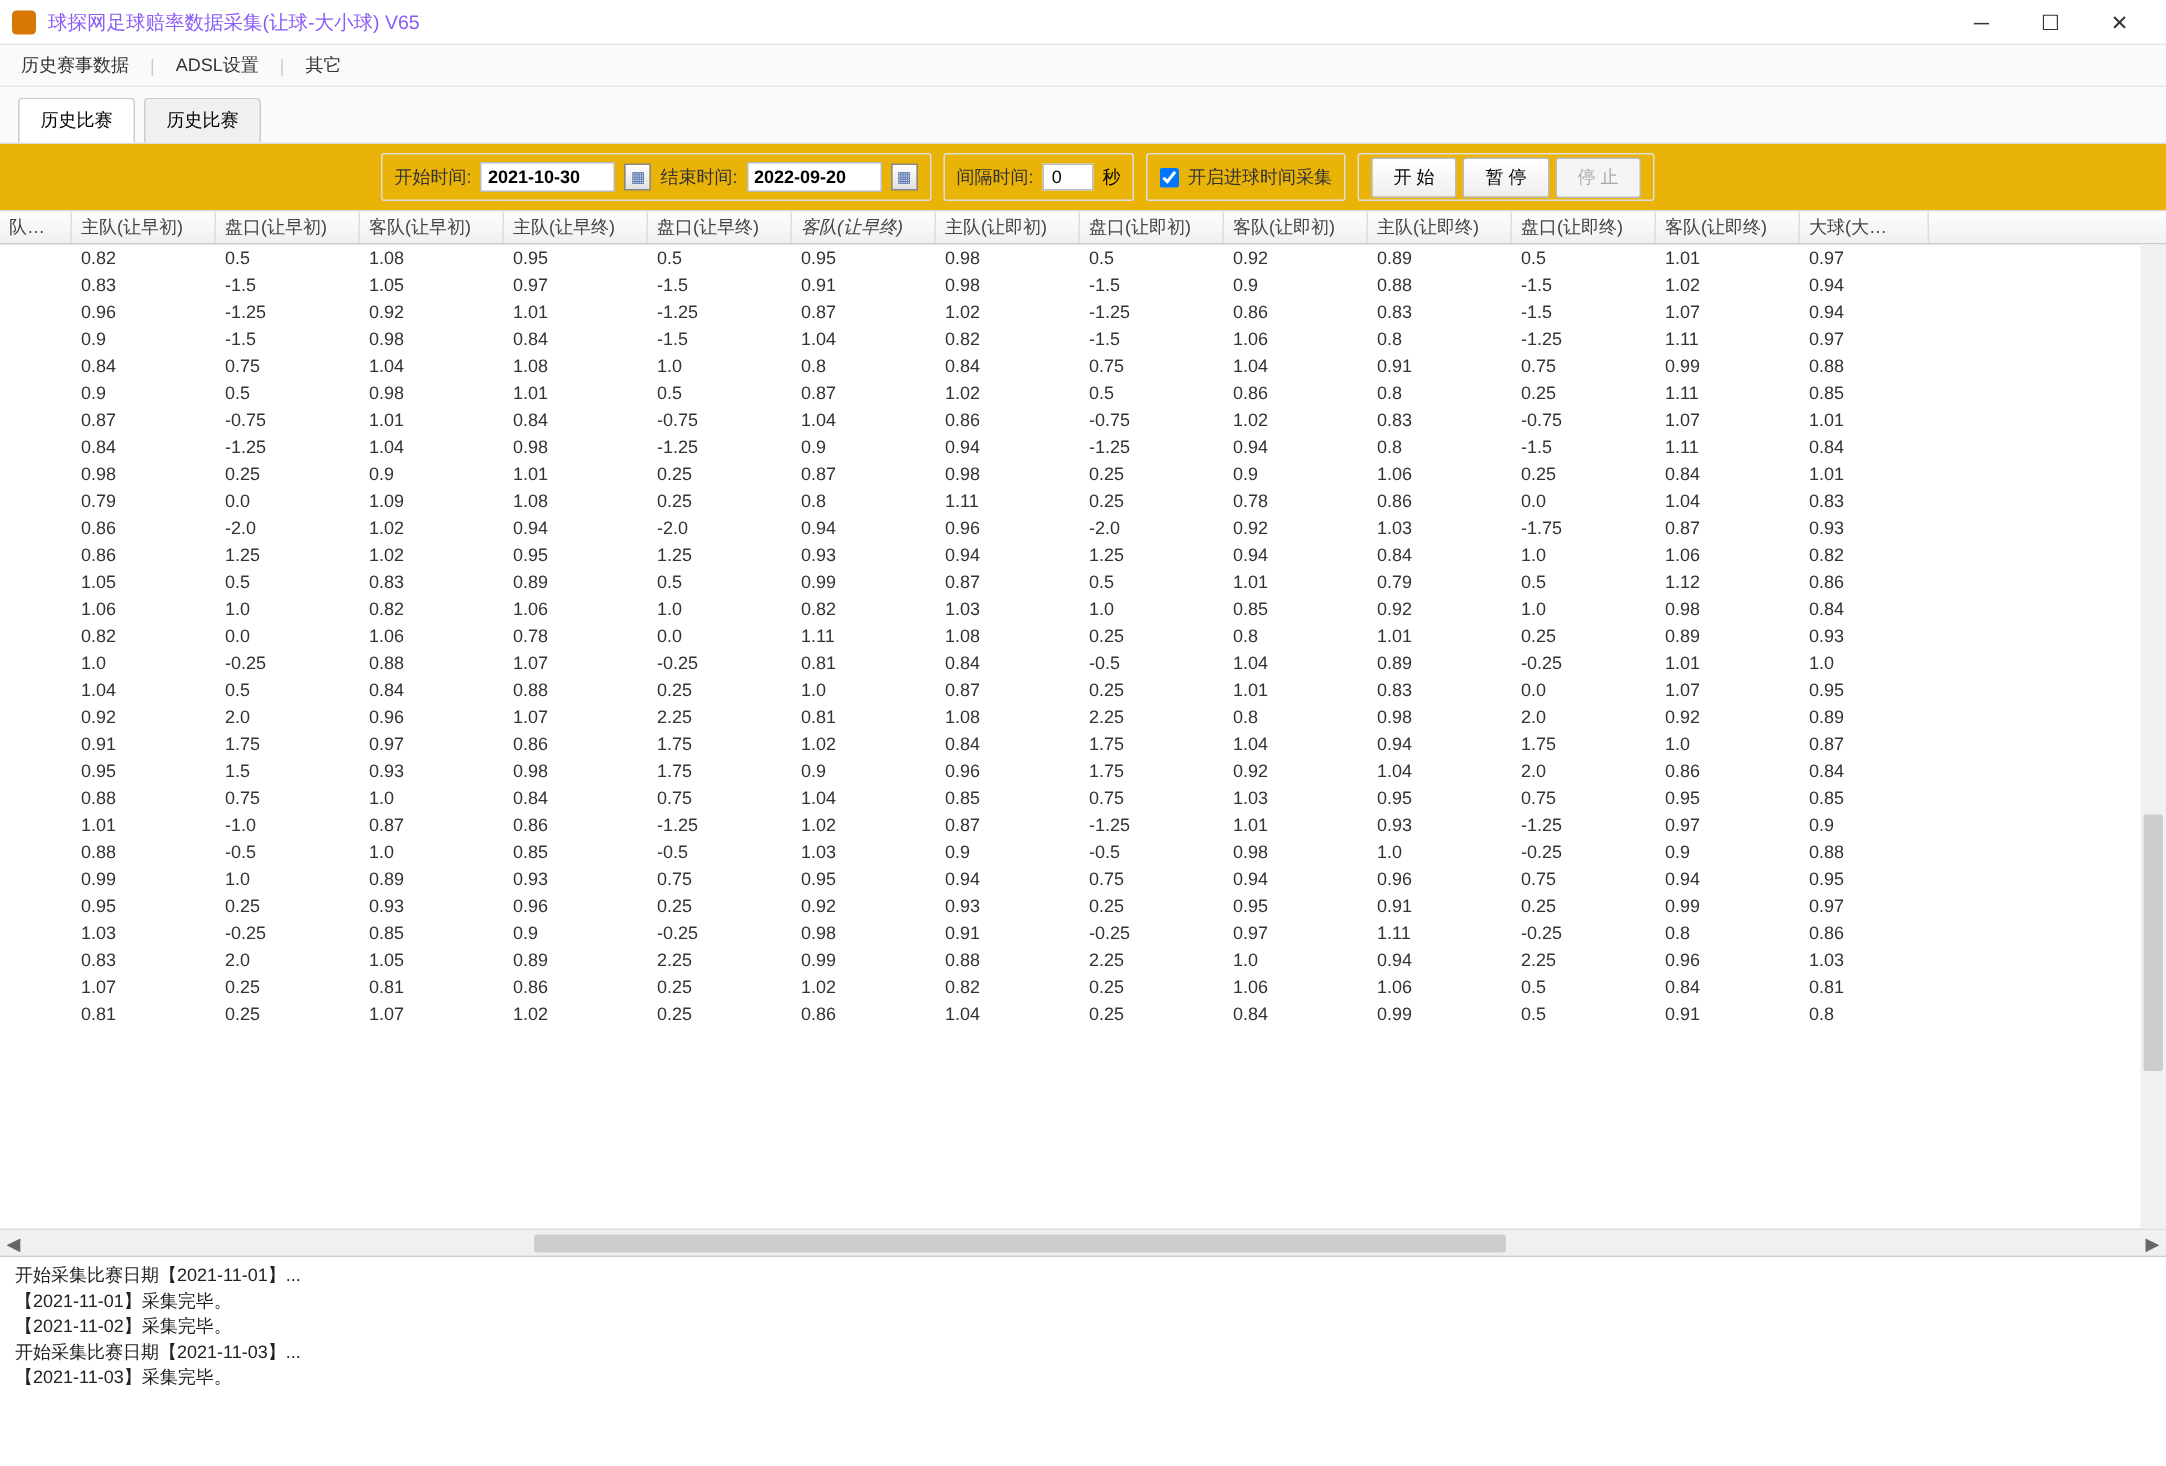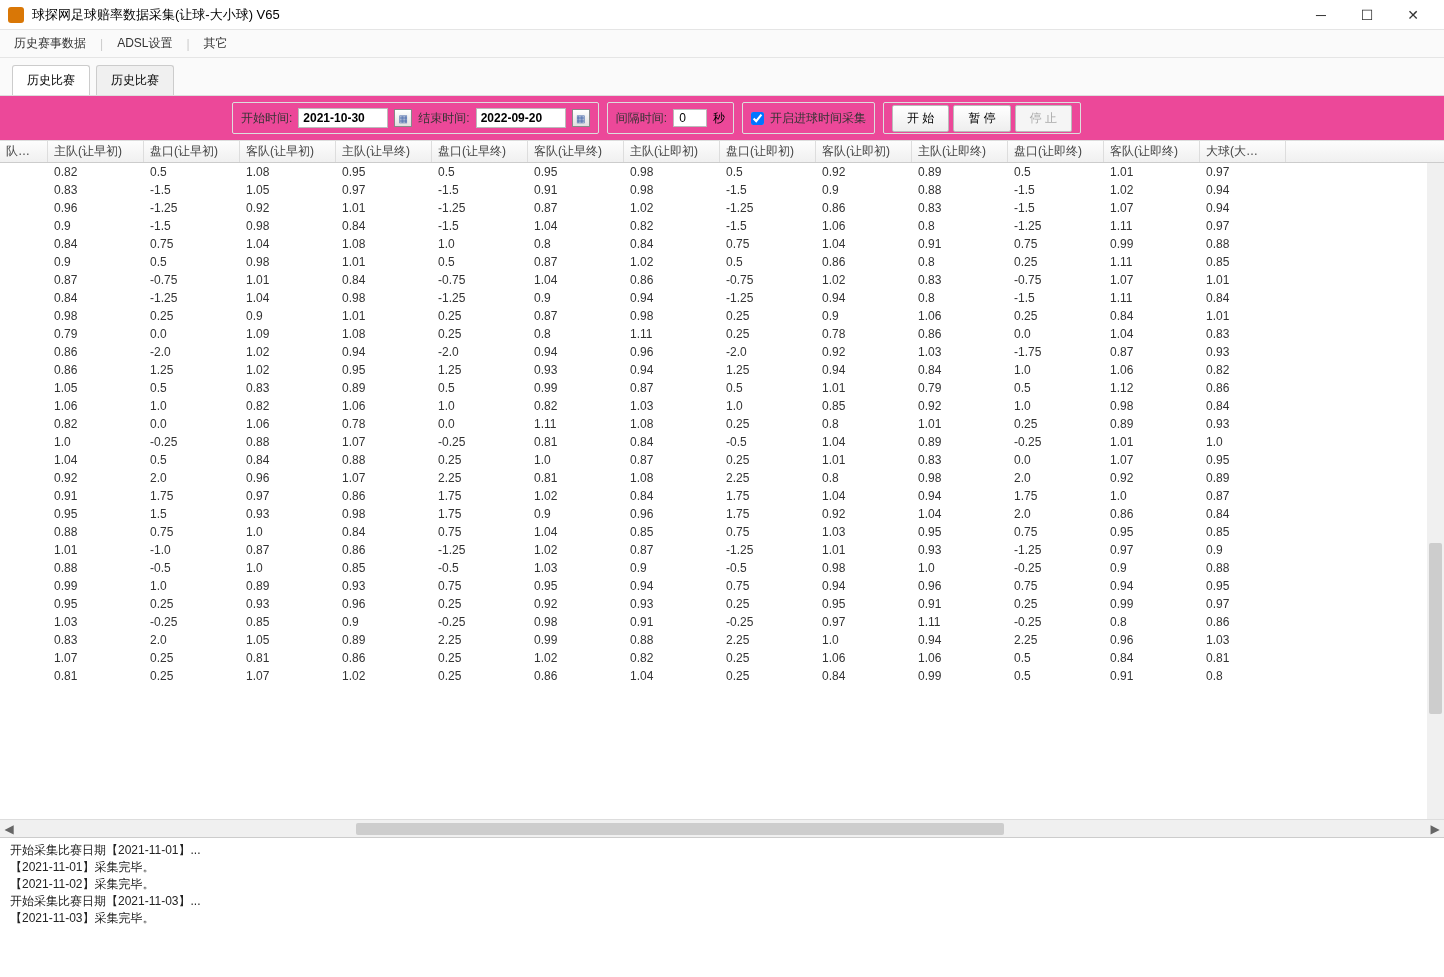--- a/index.html
+++ b/index.html
@@ -1,28 +1,28 @@
 <!DOCTYPE html>
 <html><head>
 <meta charset="utf-8">
 <style>
 * { margin: 0; padding: 0; box-sizing: border-box; font-family: "Microsoft YaHei", sans-serif; font-size: 12px; }
 body { background: #fff; width: 1444px; height: 977px; overflow: hidden; display: flex; flex-direction: column; }
 .titlebar { height: 30px; background: #fff; display: flex; align-items: center; padding: 0 8px; border-bottom: 1px solid #e5e5e5; }
 .titlebar .icon { width: 16px; height: 16px; background: #d97706; border-radius: 3px; margin-right: 8px; position: relative; }
-.titlebar .title { flex: 1; font-size: 13px; color: #000000; }
+.titlebar .title { flex: 1; font-size: 13px; color: #8b5cf6; }
 .win-controls { display: flex; gap: 0; }
 .win-btn { width: 46px; height: 30px; display: flex; align-items: center; justify-content: center; color: #333; font-size: 14px; }
 .menubar { height: 28px; display: flex; align-items: center; padding: 0 10px; gap: 4px; border-bottom: 1px solid #e5e5e5; background: #fafafa; }
 .menuitem { color: #333; padding: 2px 4px; }
 .menubar .sep { color: #ccc; margin: 0 6px; }
 .tabs { height: 38px; display: flex; align-items: flex-end; padding: 0 12px; gap: 6px; background: #fafafa; border-bottom: 1px solid #ddd; }
 .tab { padding: 6px 14px; border: 1px solid #ccc; border-bottom: none; background: #fff; border-radius: 3px 3px 0 0; cursor: pointer; }
 .tab.inactive { background: #f0f0f0; }
-.toolbar { height: 44px; display: flex; padding: 6px 4px; gap: 8px; background: #ec4899; }
+.toolbar { height: 44px; display: flex; padding: 6px 26px; gap: 8px; background: #eab308; }
 .toolbar-grp { display: flex; align-items: center; gap: 6px; border: 1px solid #ddd; border-radius: 2px; padding: 4px 8px; height: 32px; }
 .toolbar label { color: #333; }
 .date-input { border: 1px solid #bbb; padding: 2px 4px; width: 90px; font-weight: bold; }
 .date-btn { width: 18px; height: 18px; border: 1px solid #888; display: inline-flex; align-items: center; justify-content: center; background: linear-gradient(#fff,#e0e0e0); font-size: 10px; color: #46a; }
 .spin { width: 34px; border: 1px solid #bbb; padding: 1px 2px; text-align: center; }
 .chk { width: 13px; height: 13px; }
 .btn { padding: 4px 14px; border: 1px solid #bbb; background: linear-gradient(#fff,#eee); border-radius: 2px; }
 .btn.disabled { color: #aaa; background: #f5f5f5; }
 .grid-wrap { flex: 1; display: flex; flex-direction: column; border-top: 1px solid #ddd; overflow: hidden; }
 .grid { flex: 1; overflow: hidden; position: relative; }
@@ -93,21 +93,21 @@
 
 <div class="grid-wrap">
   <div class="grid">
     <div class="grid-head" id="ghead">
         <div class="gh" style="width: 48px;">队…</div>
         <div class="gh" style="width: 96px;">主队(让早初)</div>
         <div class="gh" style="width: 96px;">盘口(让早初)</div>
         <div class="gh" style="width: 96px;">客队(让早初)</div>
         <div class="gh" style="width: 96px;">主队(让早终)</div>
         <div class="gh" style="width: 96px;">盘口(让早终)</div>
-        <div class="gh" style="width: 96px;">客队(让早终)</div>
+        <div class="gh" style="width: 96px; font-style: italic;">客队(让早终)</div>
         <div class="gh" style="width: 96px;">主队(让即初)</div>
         <div class="gh" style="width: 96px;">盘口(让即初)</div>
         <div class="gh" style="width: 96px;">客队(让即初)</div>
         <div class="gh" style="width: 96px;">主队(让即终)</div>
         <div class="gh" style="width: 96px;">盘口(让即终)</div>
         <div class="gh" style="width: 96px;">客队(让即终)</div>
         <div class="gh" style="width: 86px;">大球(大…</div>
       </div>
     <div class="grid-body" id="gbody">
         <div class="row">

